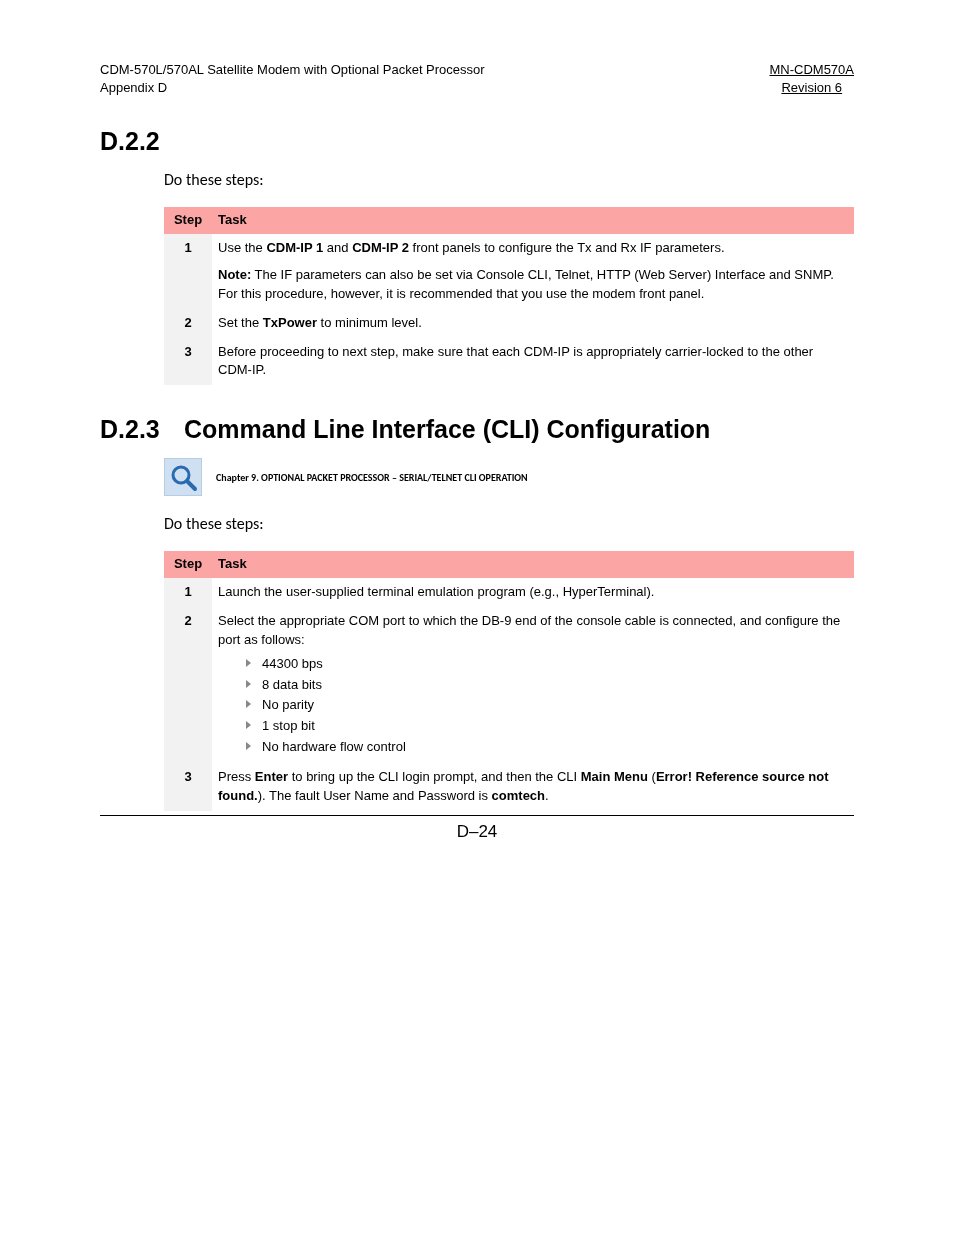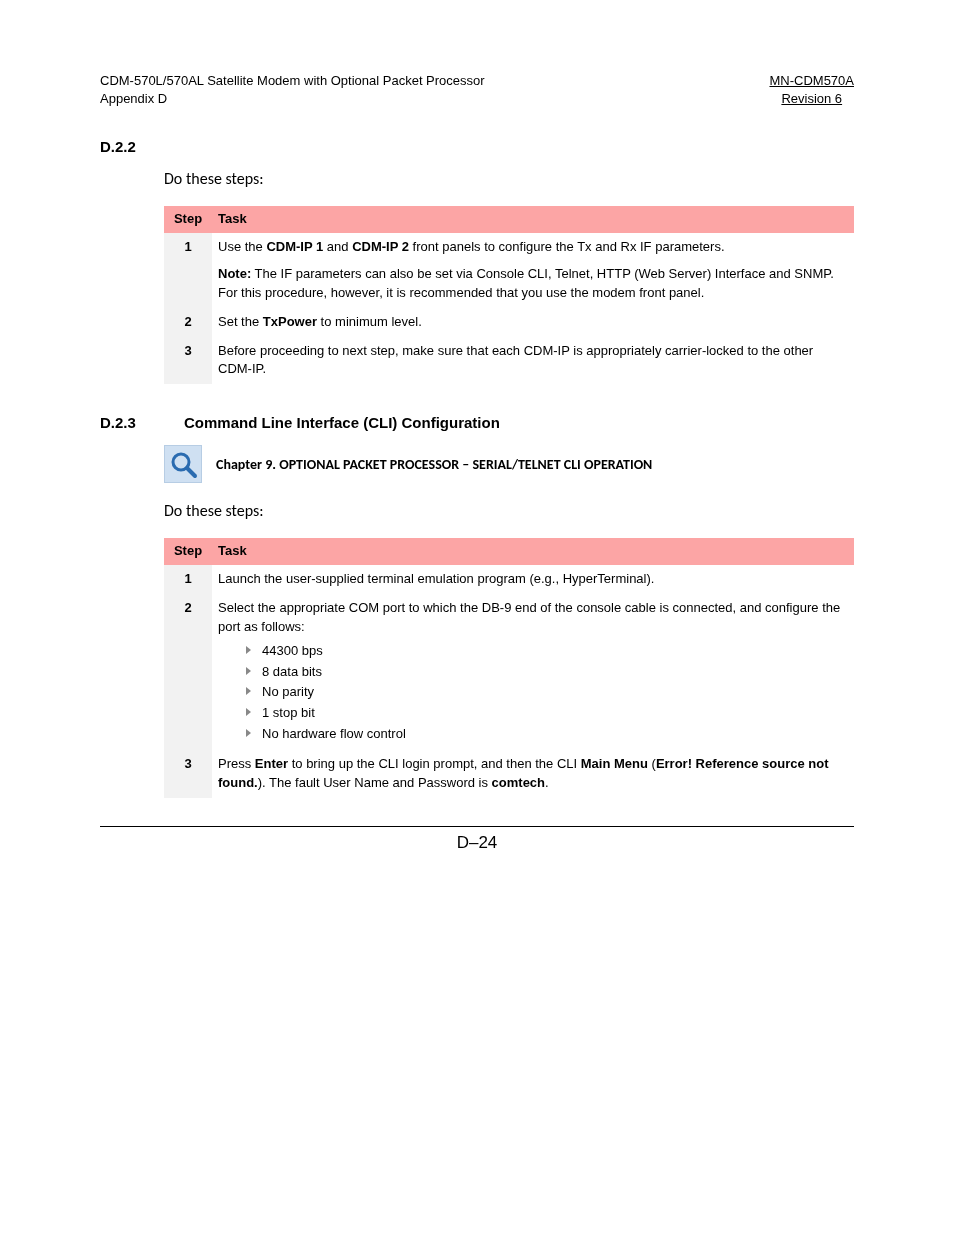--- a/index.html
+++ b/index.html
@@ -5,35 +5,35 @@
   * { box-sizing: border-box; }
   body {
     margin: 0;
     background: #ffffff;
     font-family: Arial, Helvetica, sans-serif;
     color: #000;
   }
   .page {
     width: 954px;
     height: 875px;
-    margin: 16px auto;
+    margin: 5px auto;
     padding: 56px 100px 40px 100px;
     position: relative;
   }
   .header {
     display: flex;
     justify-content: space-between;
     font-size: 13px;
     line-height: 1.4;
     margin-bottom: 30px;
   }
   .header-left, .header-right { }
   .header-right { text-align: center; text-decoration: underline; }
   h2.section-heading {
-    font-size: 15px;
+    font-size: 25px;
     font-weight: bold;
     margin: 8px 0 14px 0;
     display: flex;
   }
   h2.section-heading .num {
     display: inline-block;
     width: 84px;
   }
   .intro {
     font-size: 16px;
@@ -79,21 +79,21 @@
     flex: 0 0 38px;
   }
   .note-icon svg { position: absolute; top: 3px; left: 3px; }
   .callout-row {
     display: flex;
     align-items: center;
     margin: 8px 0 18px 64px;
   }
   .callout-text {
     font-weight: bold;
-    font-size: 14px;
+    font-size: 10px;
     font-family: Calibri, Arial, sans-serif;
   }
   .para-block { margin-top: 8px; }
   ul.port-list {
     list-style: none;
     margin: 4px 0 0 28px;
     padding: 0;
   }
   ul.port-list li {
     padding: 1px 0 1px 16px;

